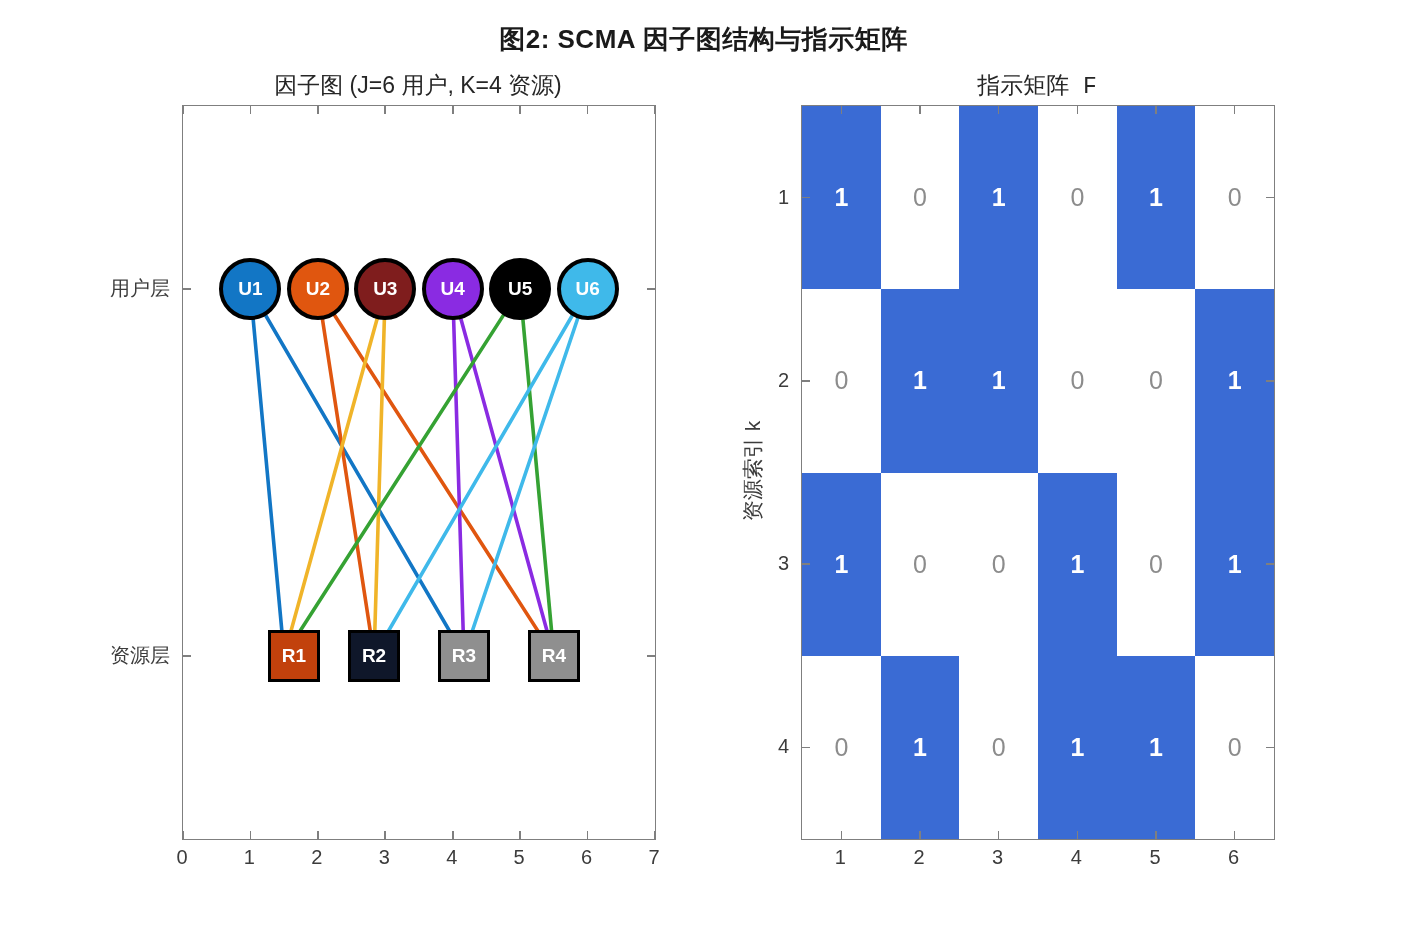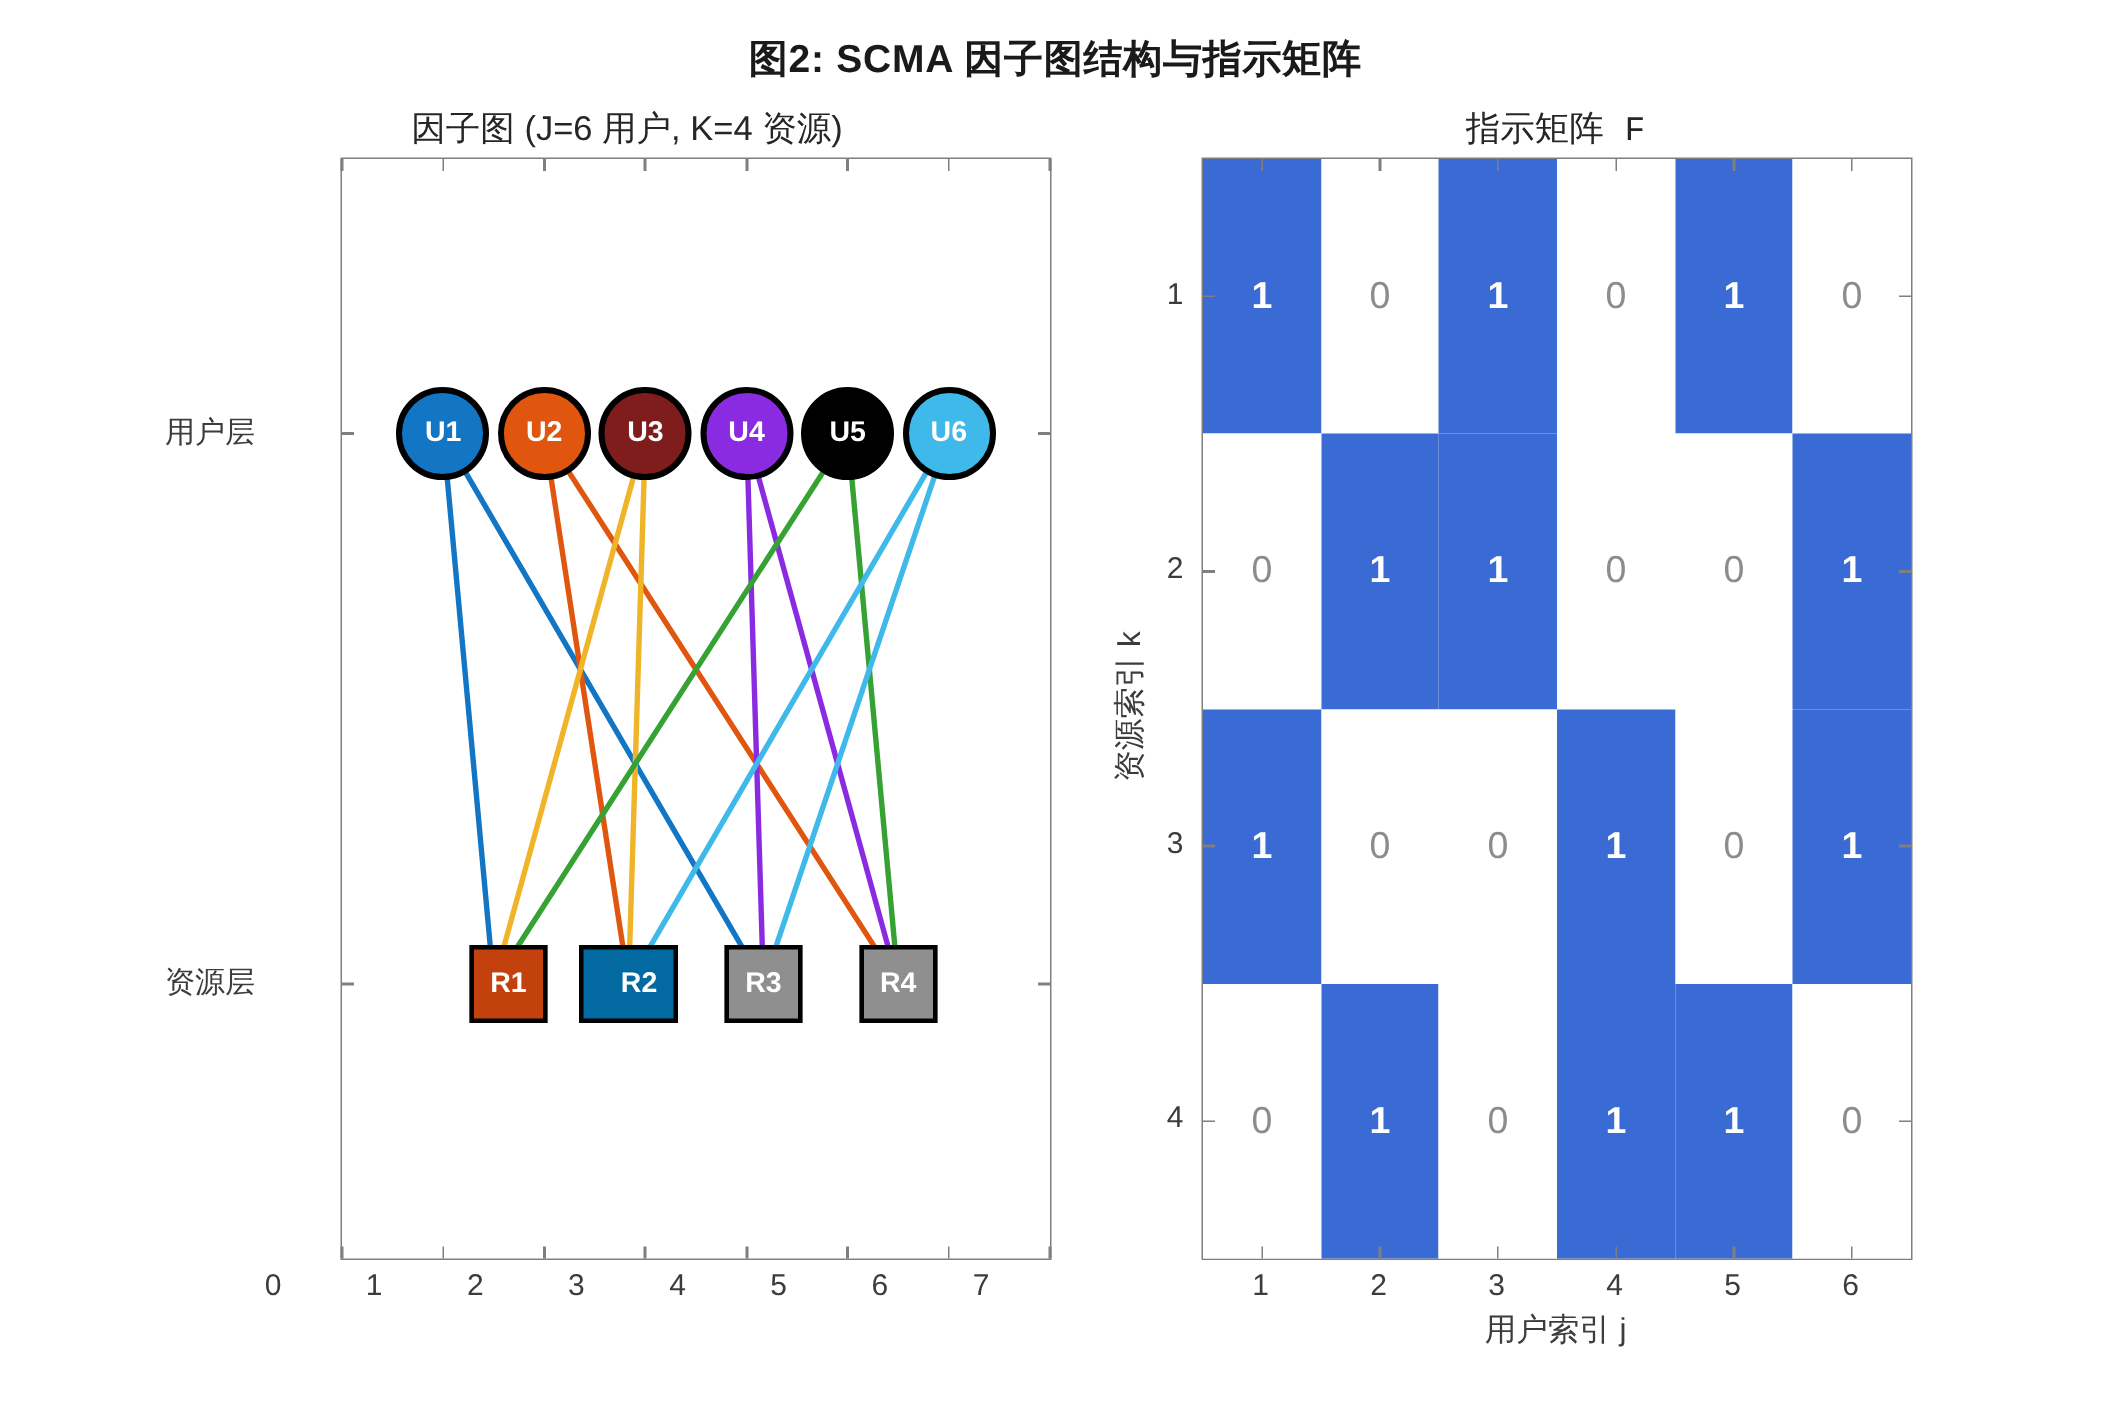--- a/index.html
+++ b/index.html
@@ -16,21 +16,21 @@
   .subplot-title{
     position:absolute;top:70px;width:600px;text-align:center;
     font-size:23px;font-weight:400;color:#262626;
   }
   .left-title{left:118px;}
   .right-title{left:737px;font-family:Liberation Mono, monospace;}
   .plot{
     position:absolute;top:105px;width:472px;height:733px;
     border:1.6px solid #7f7f7f;background:#ffffff;box-sizing:content-box;
   }
-  .left-plot{left:182px;margin-left:45px;}
+  .left-plot{left:182px;}
   .right-plot{left:801px;}
   .plot svg{position:absolute;left:0;top:0;}
   .tick{position:absolute;background:#7f7f7f;}
   .tick.v{width:1.6px;height:8px;}
   .tick.h{width:8px;height:1.6px;}
   .node-user{
     position:absolute;width:54px;height:54px;border-radius:50%;
     border:4px solid #000000;transform:translate(-50%,-50%);
     display:flex;align-items:center;justify-content:center;
     color:#ffffff;font-weight:bold;font-size:19px;z-index:3;
@@ -77,21 +77,21 @@
         <line x1="404.57142857142856" y1="183.25" x2="280.95462857142854" y2="549.75" stroke="#3FB9EA" stroke-width="3.6" stroke-linecap="round"></line>
       </svg>
     <div id="nodes-layer">
         <div class="node-user" style="left: 67.4286px; top: 183.25px; background: rgb(18, 118, 197); border-color: rgb(0, 0, 0); color: rgb(255, 255, 255);">U1</div>
         <div class="node-user" style="left: 134.857px; top: 183.25px; background: rgb(224, 86, 15); border-color: rgb(0, 0, 0); color: rgb(255, 255, 255);">U2</div>
         <div class="node-user" style="left: 202.286px; top: 183.25px; background: #7f1d1d; border-color: rgb(0, 0, 0); color: rgb(255, 255, 255);">U3</div>
         <div class="node-user" style="left: 269.714px; top: 183.25px; background: rgb(138, 43, 226); border-color: rgb(0, 0, 0); color: rgb(255, 255, 255);">U4</div>
         <div class="node-user" style="left: 337.143px; top: 183.25px; background: #000000; border-color: rgb(0, 0, 0); color: rgb(255, 255, 255);">U5</div>
         <div class="node-user" style="left: 404.571px; top: 183.25px; background: rgb(63, 185, 234); border-color: rgb(0, 0, 0); color: rgb(255, 255, 255);">U6</div>
         <div class="node-resource" style="left: 111px; top: 549.75px; background: #c2410c; border-color: rgb(0, 0, 0); color: rgb(255, 255, 255);">R1</div>
-        <div class="node-resource" style="left: 191.045px; top: 549.75px; background: #0369a1; border-color: rgb(0, 0, 0); color: rgb(255, 255, 255); padding-left: 14px;">R2</div>
+        <div class="node-resource" style="left: 191.045px; top: 549.75px; background: #0f172a; border-color: rgb(0, 0, 0); color: rgb(255, 255, 255);">R2</div>
         <div class="node-resource" style="left: 280.955px; top: 549.75px; background: rgb(143, 143, 143); border-color: rgb(0, 0, 0); color: rgb(255, 255, 255);">R3</div>
         <div class="node-resource" style="left: 370.857px; top: 549.75px; background: rgb(143, 143, 143); border-color: rgb(0, 0, 0); color: rgb(255, 255, 255);">R4</div>
       </div>
     <div id="left-ticks">
         <div class="tick v" style="left: -0.8px; top: 725px;"></div>
         <div class="tick v" style="left: -0.8px; top: 0px;"></div>
         <div class="tick v" style="left: 66.6286px; top: 725px;"></div>
         <div class="tick v" style="left: 66.6286px; top: 0px;"></div>
         <div class="tick v" style="left: 134.057px; top: 725px;"></div>
         <div class="tick v" style="left: 134.057px; top: 0px;"></div>
@@ -234,16 +234,15 @@
       <div class="ticklabel xticklabel" style="left: 1155px;">5</div>
       <div class="ticklabel xticklabel" style="left: 1233.67px;">6</div>
     </div>
   <div id="right-yticklabels">
       <div class="ticklabel yticklabel" style="left: 757px; width: 32px; top: 196.625px;">1</div>
       <div class="ticklabel yticklabel" style="left: 757px; width: 32px; top: 379.875px;">2</div>
       <div class="ticklabel yticklabel" style="left: 757px; width: 32px; top: 563.125px;">3</div>
       <div class="ticklabel yticklabel" style="left: 757px; width: 32px; top: 746.375px;">4</div>
     </div>
 
-  <div class="axis-label x-label">用户索引 j</div>
   <div class="axis-label y-label">资源索引 k</div>
 
 </div>
 
 </body></html>

